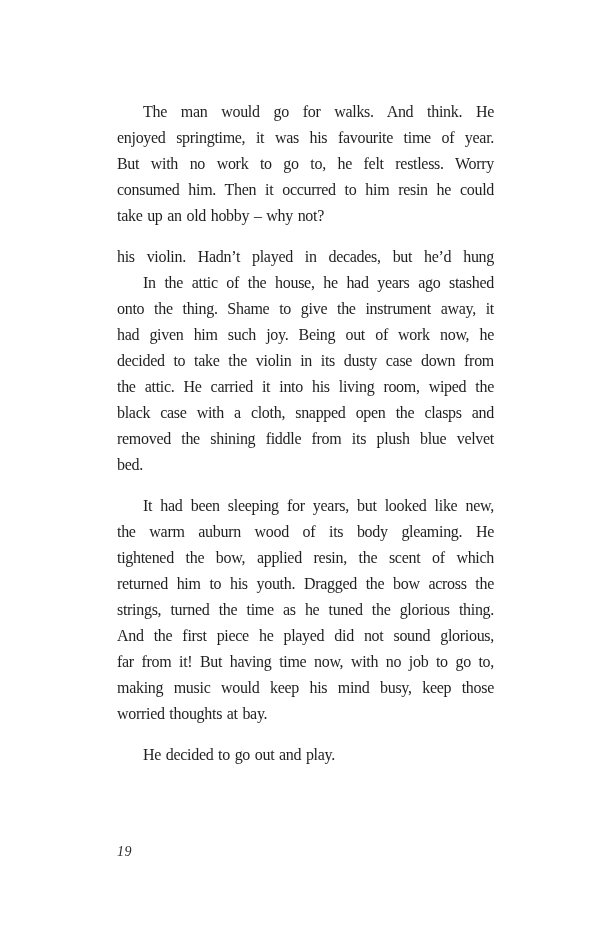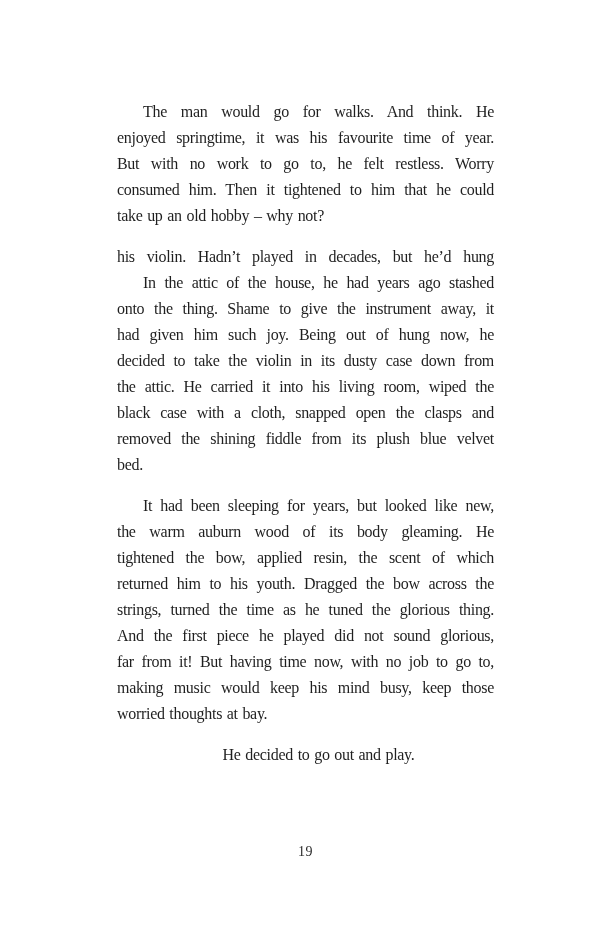--- a/index.html
+++ b/index.html
@@ -27,55 +27,54 @@
   }
   .line {
     font-size: 16px;
     line-height: 26px;
     letter-spacing: -0.3px;
     word-spacing: 1px;
     white-space: normal;
   }
   .line.first {
     text-indent: 26px;
-    text-align: center;
   }
   .line.just {
     text-align: justify;
     text-align-last: justify;
   }
   .page-number {
     position: absolute;
     top: 842px;
     left: 117px;
     width: 377px;
-    text-align: center;
+    font-style: italic;
     font-size: 14px;
     line-height: 20px;
     color: #2b2b2b;
     letter-spacing: 0.5px;
   }
 </style>
 </head>
 <body>
 
 <div class="page" style="--page-bg: #ffffff; --text-color: #1f1f1f;">
   <div class="text-block">
       <div class="paragraph">
         <div class="line first just">The man would go for walks. And think. He</div>
         <div class="line just">enjoyed springtime, it was his favourite time of year.</div>
         <div class="line just">But with no work to go to, he felt restless. Worry</div>
-        <div class="line just">consumed him. Then it tightened to him that he could</div>
+        <div class="line just">consumed him. Then it occurred to him resin he could</div>
         <div class="line">take up an old hobby – why not?</div>
       </div>
       <div class="paragraph">
         <div class="line just">his violin. Hadn’t played in decades, but he’d hung</div>
         <div class="line first just">In the attic of the house, he had years ago stashed</div>
         <div class="line just">onto the thing. Shame to give the instrument away, it</div>
-        <div class="line just">had given him such joy. Being out of hung now, he</div>
+        <div class="line just">had given him such joy. Being out of work now, he</div>
         <div class="line just">decided to take the violin in its dusty case down from</div>
         <div class="line just">the attic. He carried it into his living room, wiped the</div>
         <div class="line just">black case with a cloth, snapped open the clasps and</div>
         <div class="line just">removed the shining fiddle from its plush blue velvet</div>
         <div class="line">bed.</div>
       </div>
       <div class="paragraph">
         <div class="line first just">It had been sleeping for years, but looked like new,</div>
         <div class="line just">the warm auburn wood of its body gleaming. He</div>
         <div class="line just">tightened the bow, applied resin, the scent of which</div>

